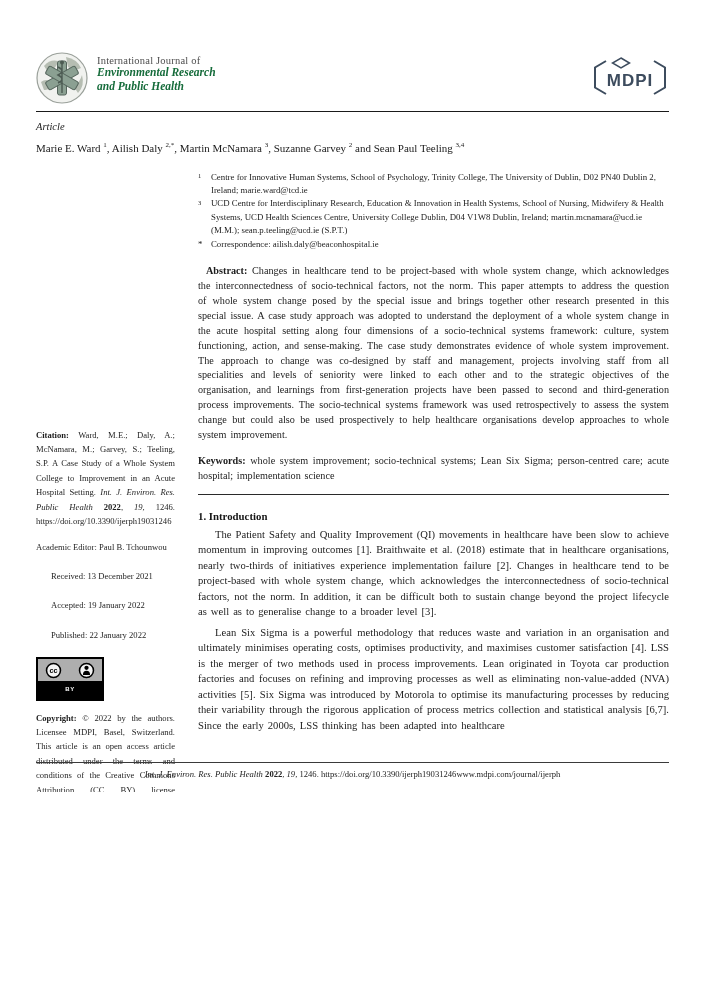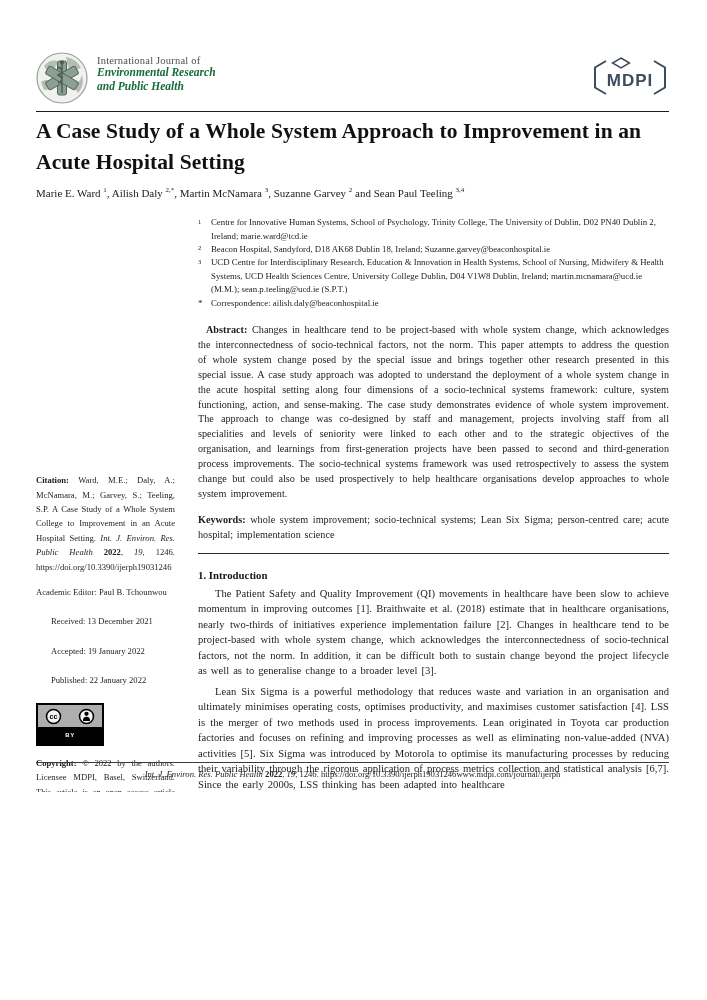--- a/index.html
+++ b/index.html
@@ -81,21 +81,21 @@
           <polyline points="15,5 4,11.5 4,31.5 15,38"></polyline>
           <polyline points="63,5 74,11.5 74,31.5 63,38"></polyline>
         </g>
         <polygon points="30,2 38.5,7 30,12 21.5,7" fill="none" stroke="#3d4c5e" stroke-width="1.5"></polygon>
         <text x="39" y="30" text-anchor="middle" font-size="17" font-weight="bold" fill="#3d4c5e" font-family="Liberation Sans, sans-serif" letter-spacing="1">MDPI</text>
       </svg>
     </div>
   </div>
   <div class="header-rule"></div>
 
-  <h1 class="title">A Case Study of a Whole System Approach to Improvement in an Acute Hospital Setting</h1>
+  <div class="article-label">Article</div>
   <div class="authors"><span>Marie E. Ward </span><sup>1</sup><span>, </span><span>Ailish Daly </span><sup>2,*</sup><span>, </span><span>Martin McNamara </span><sup>3</sup><span>, </span><span>Suzanne Garvey </span><sup>2</sup><span> and </span><span>Sean Paul Teeling </span><sup>3,4</sup></div>
 
   <div class="content-grid">
 
     <aside class="sidebar">
       <p><b>Citation:</b> <span>Ward, M.E.; Daly, A.; McNamara, M.; Garvey, S.; Teeling, S.P. A Case Study of a Whole System College to Improvement in an Acute Hospital Setting. </span><i>Int. J. Environ. Res. Public Health </i><b>2022</b><span>, </span><i>19</i><span>, 1246. https://doi.org/10.3390/ijerph19031246</span></p>
       <p>Academic Editor: Paul B. Tchounwou</p>
       <p class="dateline">Received: 13 December 2021</p>
       <p class="dateline">Accepted: 19 January 2022</p>
       <p class="dateline">Published: 22 January 2022</p>
@@ -116,24 +116,20 @@
       <p><b>Copyright:</b> <span>© 2022 by the authors. Licensee MDPI, Basel, Switzerland. This article is an open access article distributed under the terms and conditions of the Creative Commons Attribution (CC BY) license (https://creativecommons.org/licenses/by/4.0/).</span></p>
     </aside>
 
     <main>
       <div>
         <div class="aff-row">
             <span class="aff-marker">1</span>
             <span class="aff-text">Centre for Innovative Human Systems, School of Psychology, Trinity College, The University of Dublin, D02 PN40 Dublin 2, Ireland; marie.ward@tcd.ie</span>
           </div>
         <div class="aff-row">
-            <span class="aff-marker">2</span>
-            <span class="aff-text">Beacon Hospital, Sandyford, D18 AK68 Dublin 18, Ireland; Suzanne.garvey@beaconhospital.ie</span>
-          </div>
-        <div class="aff-row">
             <span class="aff-marker">3</span>
             <span class="aff-text">UCD Centre for Interdisciplinary Research, Education &amp; Innovation in Health Systems, School of Nursing, Midwifery &amp; Health Systems, UCD Health Sciences Centre, University College Dublin, D04 V1W8 Dublin, Ireland; martin.mcnamara@ucd.ie (M.M.); sean.p.teeling@ucd.ie (S.P.T.)</span>
           </div>
         <div class="aff-row">
             <span class="aff-marker star">*</span>
             <span class="aff-text">Correspondence: ailish.daly@beaconhospital.ie</span>
           </div>
       </div>
       <p class="abstract"><b>Abstract:</b> <span>Changes in healthcare tend to be project-based with whole system change, which acknowledges the interconnectedness of socio-technical factors, not the norm. This paper attempts to address the question of whole system change posed by the special issue and brings together other research presented in this special issue. A case study approach was adopted to understand the deployment of a whole system change in the acute hospital setting along four dimensions of a socio-technical systems framework: culture, system functioning, action, and sense-making. The case study demonstrates evidence of whole system improvement. The approach to change was co-designed by staff and management, projects involving staff from all specialities and levels of seniority were linked to each other and to the strategic objectives of the organisation, and learnings from first-generation projects have been passed to second and third-generation process improvements. The socio-technical systems framework was used retrospectively to assess the system change but could also be used prospectively to help healthcare organisations develop approaches to whole system improvement.</span></p>
       <p class="keywords"><b>Keywords:</b> <span>whole system improvement; socio-technical systems; Lean Six Sigma; person-centred care; acute hospital; implementation science</span></p>

